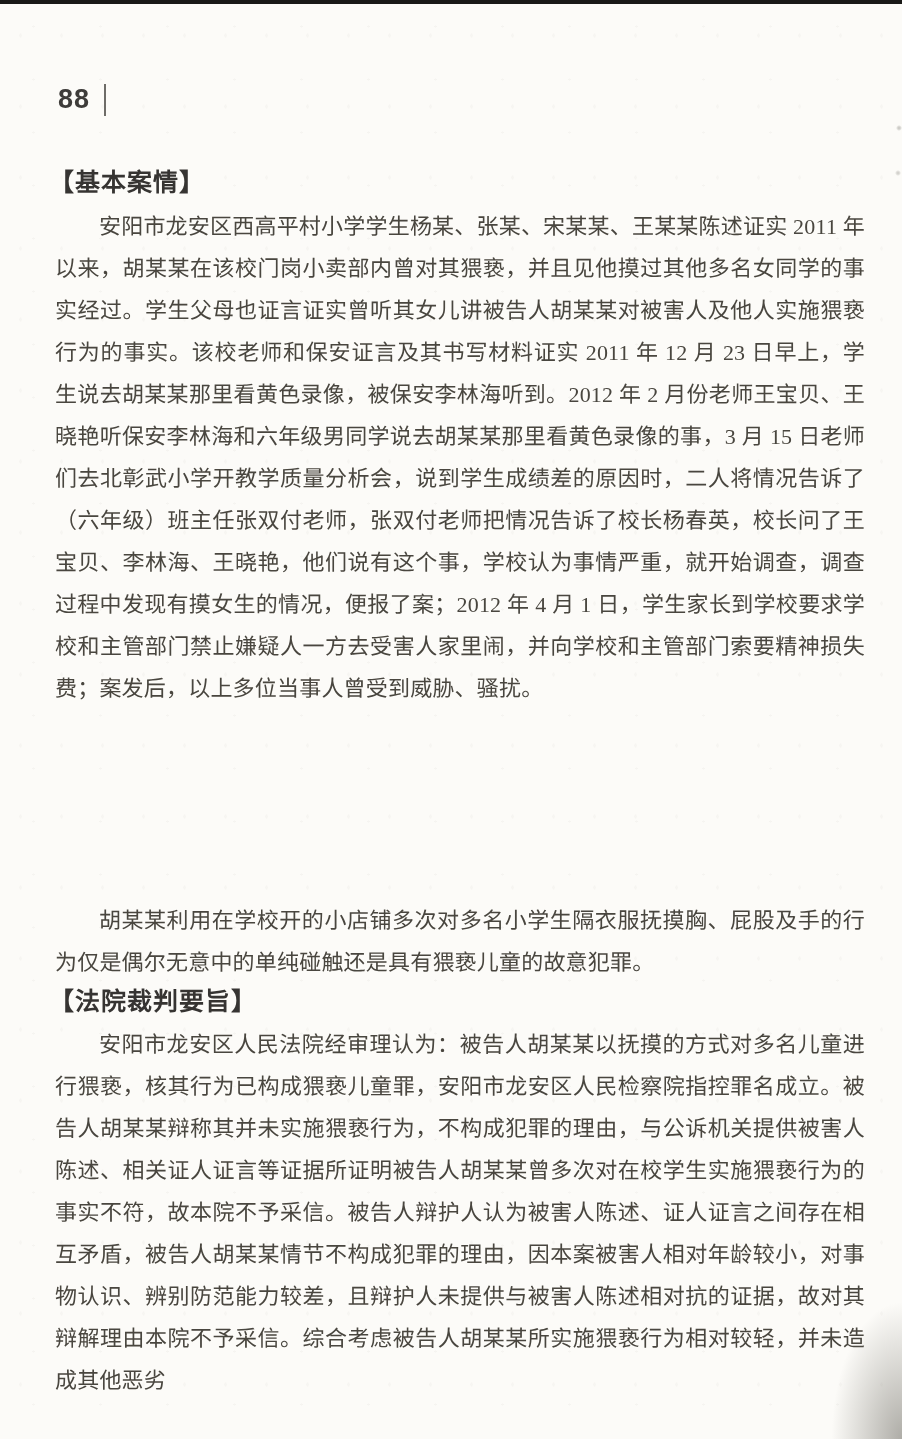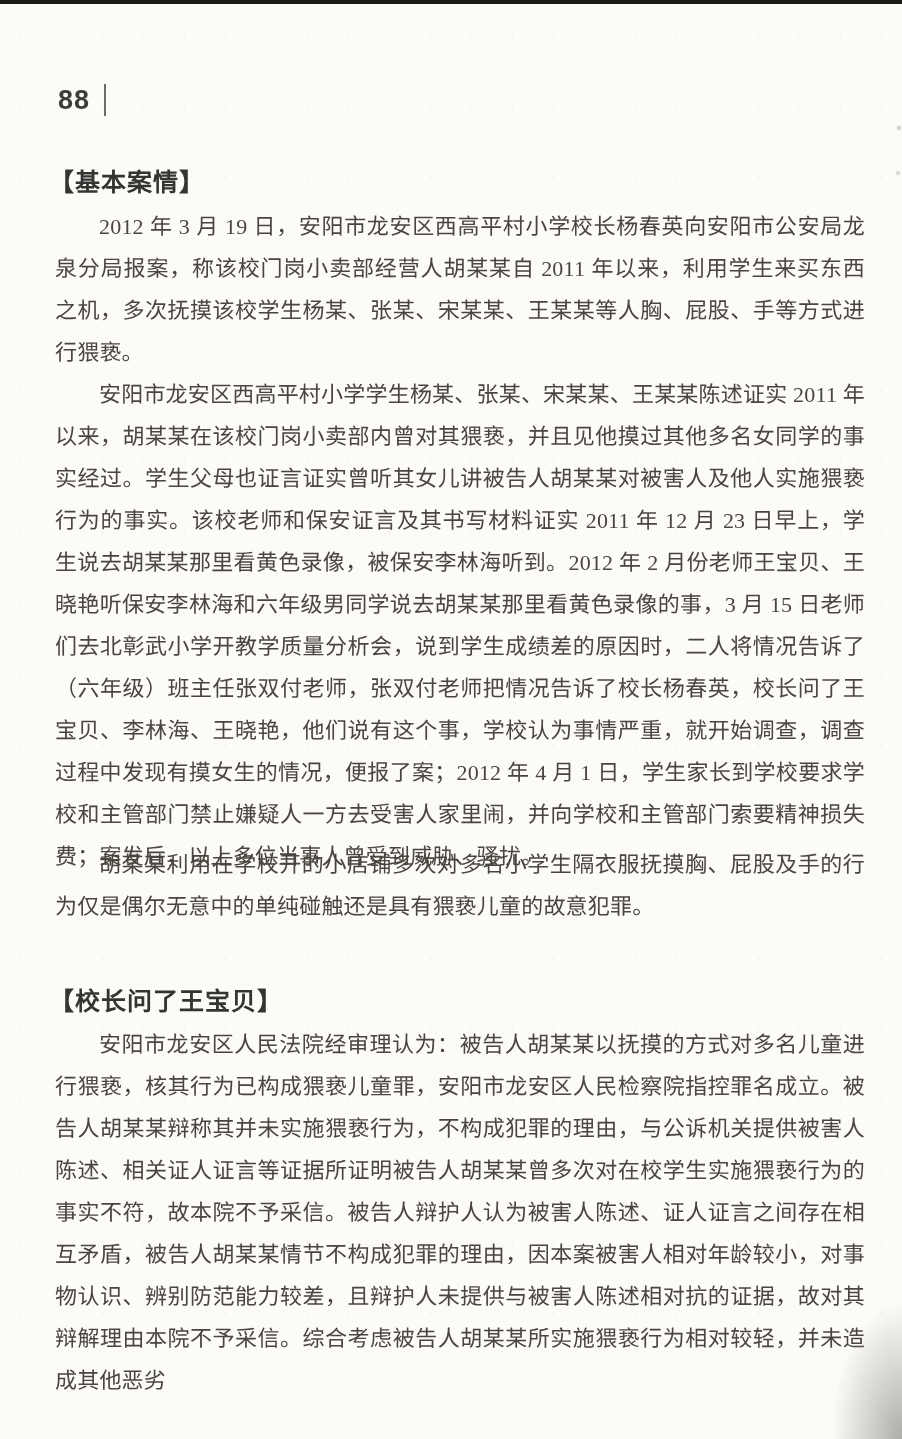--- a/index.html
+++ b/index.html
@@ -33,21 +33,21 @@
   }
   .edge-specks {
     position: absolute; right: 0; top: 110px;
     width: 10px; height: 90px;
     background: radial-gradient(circle at 70% 20%, rgba(120,118,110,0.35) 1px, transparent 3px),
                 radial-gradient(circle at 60% 70%, rgba(120,118,110,0.30) 1px, transparent 3px);
   }
   
   .page-header {
     position: absolute; top: 84px; left: 58px;
-    display: flex; align-items: center;
+    display: flex; align-items: flex-start;
     color: #444240;
   }
   .page-num {
     font-family: "Liberation Sans", sans-serif;
     font-weight: 700; font-size: 27px; letter-spacing: 1px;
     color: #3e3c3a;
   }
   .head-divider {
     width: 2px; height: 32px;
     background: #6e6c68;
@@ -93,29 +93,28 @@
 
   <header class="page-header">
     <span class="page-num">88</span>
     <span class="head-divider"></span>
   </header>
 
   <main class="content">
 
     <h2 class="sec-heading" style="top:162px">【基本案情】</h2>
     <div class="sec-body" style="top:206px">
-      <p>2012 年 3 月 19 日，安阳市龙安区西高平村小学校长杨春英向安阳市公安局龙泉分局报案，称该校门岗小卖部经营人胡某某自 2011 年以来，利用学生来买东西之机，多次抚摸该校学生杨某、张某、宋某某、王某某等人胸、屁股、手等方式进行猥亵。</p>
       <p>安阳市龙安区西高平村小学学生杨某、张某、宋某某、王某某陈述证实 2011 年以来，胡某某在该校门岗小卖部内曾对其猥亵，并且见他摸过其他多名女同学的事实经过。学生父母也证言证实曾听其女儿讲被告人胡某某对被害人及他人实施猥亵行为的事实。该校老师和保安证言及其书写材料证实 2011 年 12 月 23 日早上，学生说去胡某某那里看黄色录像，被保安李林海听到。2012 年 2 月份老师王宝贝、王晓艳听保安李林海和六年级男同学说去胡某某那里看黄色录像的事，3 月 15 日老师们去北彰武小学开教学质量分析会，说到学生成绩差的原因时，二人将情况告诉了（六年级）班主任张双付老师，张双付老师把情况告诉了校长杨春英，校长问了王宝贝、李林海、王晓艳，他们说有这个事，学校认为事情严重，就开始调查，调查过程中发现有摸女生的情况，便报了案；2012 年 4 月 1 日，学生家长到学校要求学校和主管部门禁止嫌疑人一方去受害人家里闹，并向学校和主管部门索要精神损失费；案发后，以上多位当事人曾受到威胁、骚扰。</p>
     </div>
 
-    <div class="sec-body" style="top:844px">
+    <div class="sec-body" style="top:900px">
       <p>胡某某利用在学校开的小店铺多次对多名小学生隔衣服抚摸胸、屁股及手的行为仅是偶尔无意中的单纯碰触还是具有猥亵儿童的故意犯罪。</p>
     </div>
 
-    <h2 class="sec-heading" style="top:981px">【校长问了王宝贝】</h2>
+    <h2 class="sec-heading" style="top:981px">【法院裁判要旨】</h2>
     <div class="sec-body" style="top:1024px">
       <p>安阳市龙安区人民法院经审理认为：被告人胡某某以抚摸的方式对多名儿童进行猥亵，核其行为已构成猥亵儿童罪，安阳市龙安区人民检察院指控罪名成立。被告人胡某某辩称其并未实施猥亵行为，不构成犯罪的理由，与公诉机关提供被害人陈述、相关证人证言等证据所证明被告人胡某某曾多次对在校学生实施猥亵行为的事实不符，故本院不予采信。被告人辩护人认为被害人陈述、证人证言之间存在相互矛盾，被告人胡某某情节不构成犯罪的理由，因本案被害人相对年龄较小，对事物认识、辨别防范能力较差，且辩护人未提供与被害人陈述相对抗的证据，故对其辩解理由本院不予采信。综合考虑被告人胡某某所实施猥亵行为相对较轻，并未造成其他恶劣</p>
     </div>
 
   </main>
 
   <div class="corner-shadow"></div>
 </div>
 
 </body></html>

